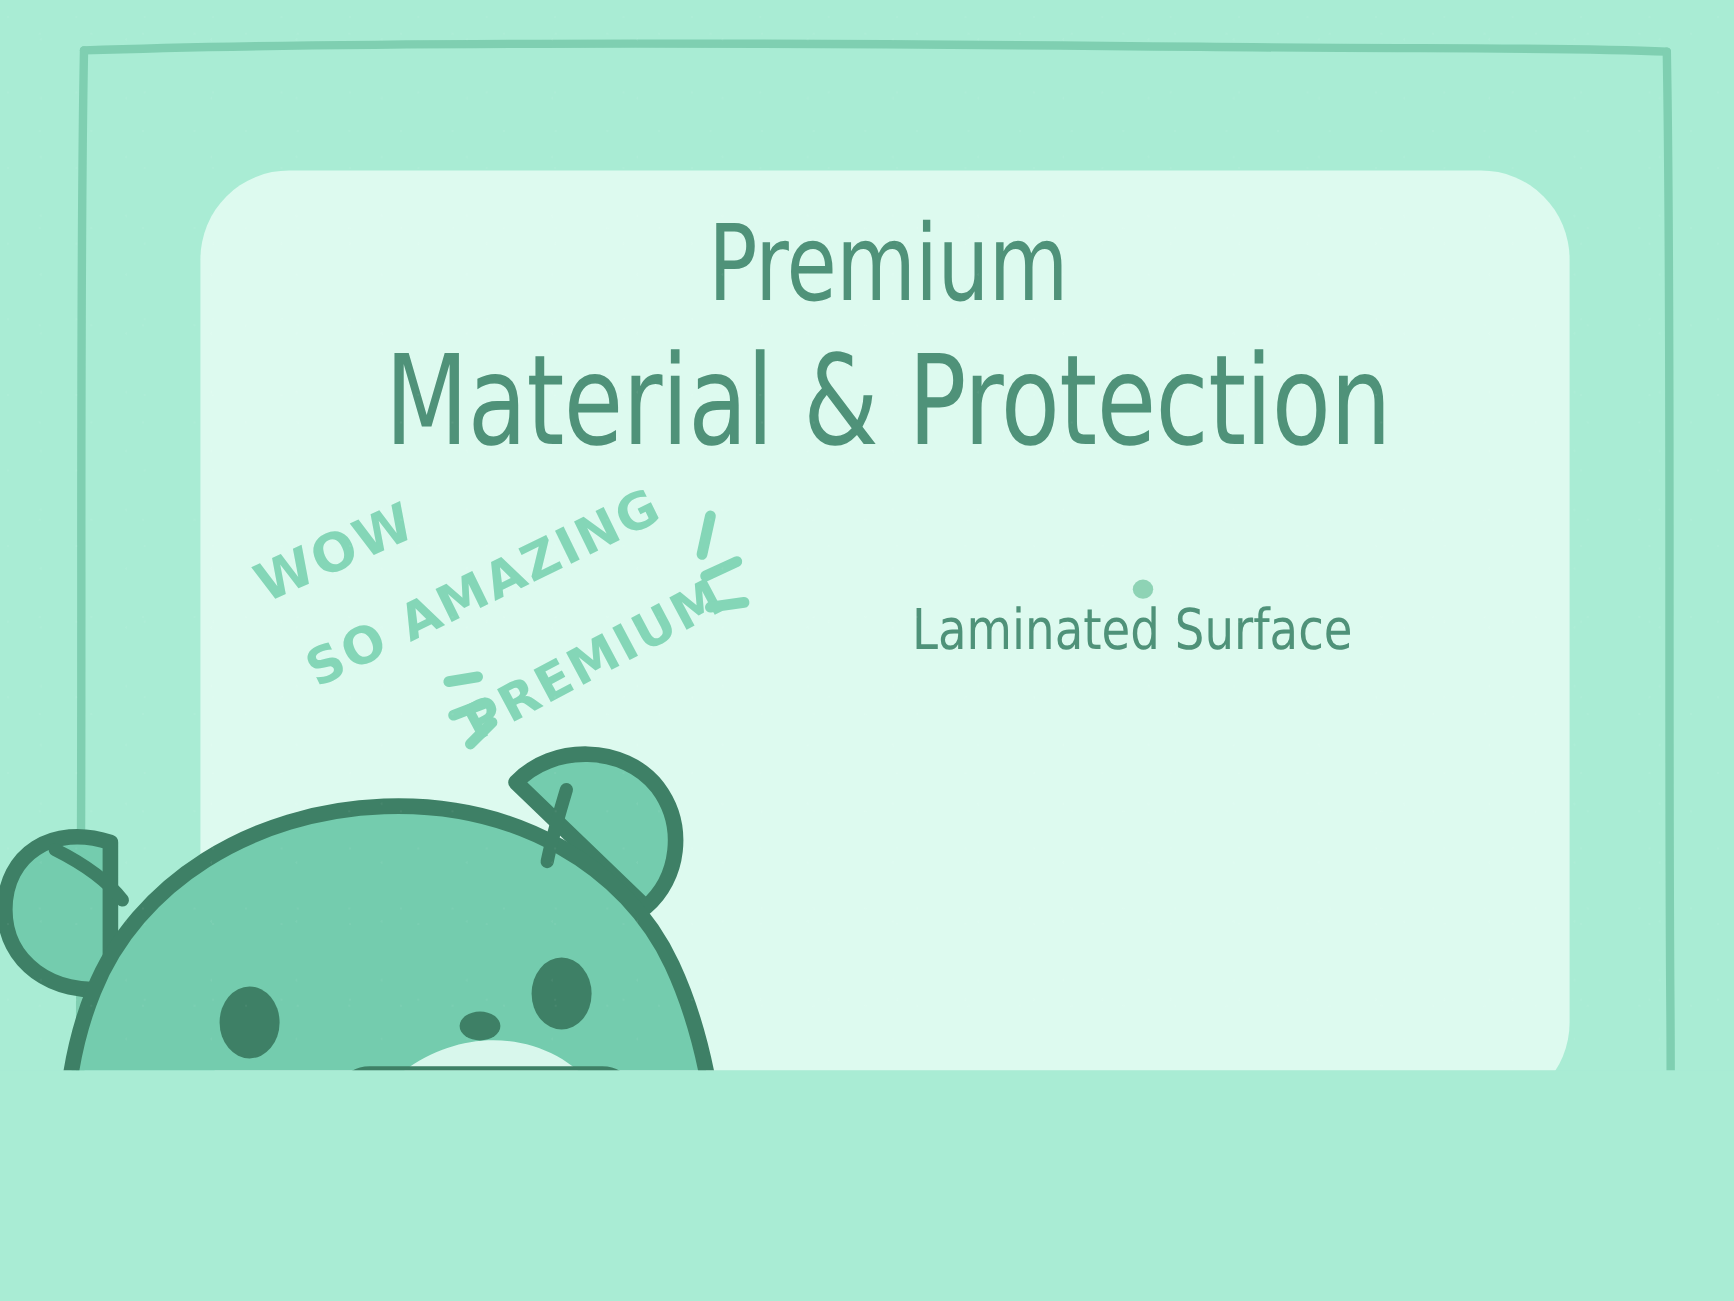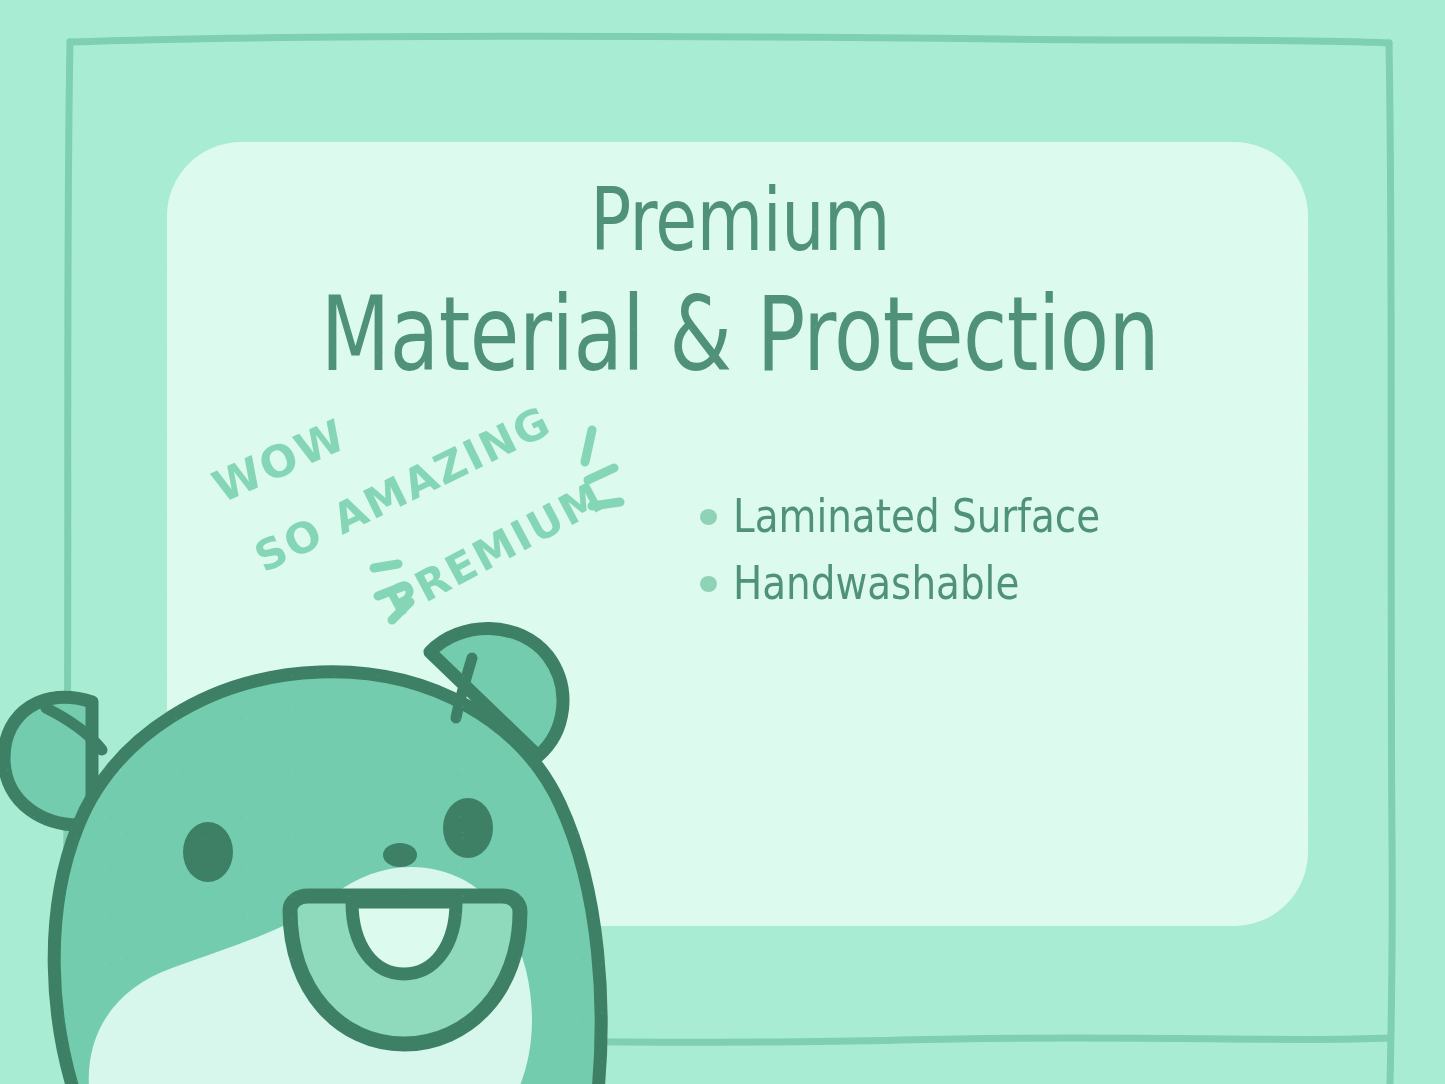--- a/index.html
+++ b/index.html
@@ -7,21 +7,21 @@
     padding: 0;
     background: #a9ecd4;
   }
   body {
     font-family: "Liberation Sans", sans-serif;
   }
 
   #stage {
     position: relative;
     width: 1445px;
-    height: 1084px;
+    height: 892px;
     overflow: hidden;
     background: #a9ecd4;
     text-decoration: underline;
   }
 
   
   .frame-svg {
     position: absolute;
     inset: 0;
     width: 1445px;
@@ -72,20 +72,21 @@
   .features {
     position: absolute;
     left: 700px;
     top: 482px;
     width: 520px;
   }
   .feature-row {
     display: flex;
     align-items: center;
     height: 67px;
+    flex-direction: column;
   }
   .bullet {
     width: 17px;
     height: 16px;
     border-radius: 50%;
     background: #8ed3b5;
     margin-right: 16px;
     flex: 0 0 auto;
     transform: translateY(1px);
   }
@@ -178,24 +179,20 @@
 
   <div class="title-block">
     <span class="title-line1">Premium</span>
     <span class="title-line2">Material &amp; Protection</span>
   </div>
 
   <div class="features">
     <div class="feature-row">
       <span class="bullet"></span>
       <span class="feature-label">Laminated Surface</span>
-    </div>
-    <div class="feature-row">
-      <span class="bullet"></span>
-      <span class="feature-label">Handwashable</span>
     </div>
   </div>
 
   <div class="doodle doodle-wow">WOW</div>
   <div class="doodle doodle-amazing">SO AMAZING</div>
   <div class="doodle doodle-premium">PREMIUM</div>
 
   <svg class="sparkles" viewBox="0 0 320 220">
     <g stroke="#84d6b7" stroke-width="9" stroke-linecap="round" fill="none">
       <line x1="262" y1="10" x2="255" y2="42"></line>

